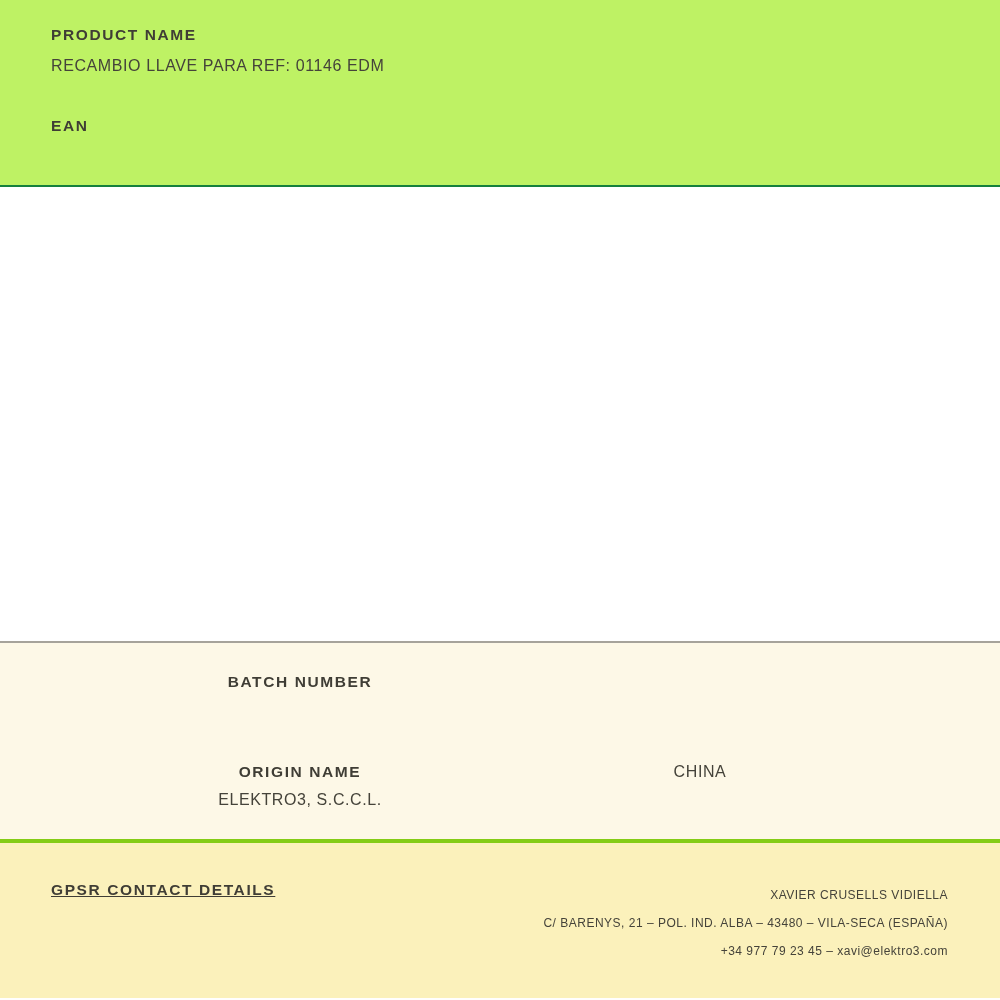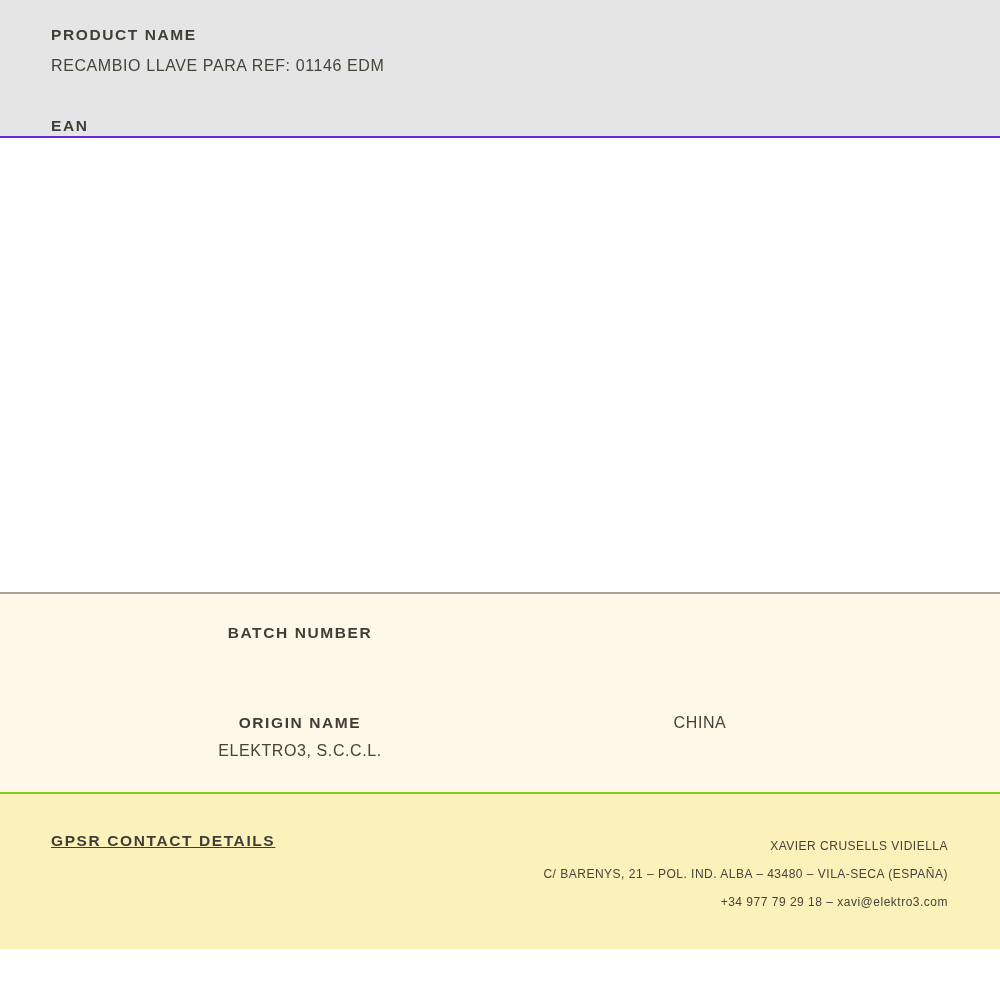--- a/index.html
+++ b/index.html
@@ -13,23 +13,23 @@
   .page {
     width: 1000px;
     height: 1000px;
     display: flex;
     flex-direction: column;
     overflow: hidden;
   }
 
   
   .section-top {
-    height: 138px;
-    background: #e5e5e5;
-    border-bottom: 2px solid #6d28d9;
+    height: 187px;
+    background: #bef264;
+    border-bottom: 2px solid #15803d;
     padding: 26px 52px 0 51px;
   }
   .field-label {
     font-size: 15.5px;
     font-weight: bold;
     letter-spacing: 1.6px;
     color: #3f3d35;
   }
   .field-value {
     font-size: 16px;
@@ -43,21 +43,21 @@
   .section-image {
     height: 456px;
     background: #ffffff;
     border-bottom: 2px solid #a6a39b;
   }
 
   
   .section-details {
     height: 200px;
     background: #fdf8e7;
-    border-bottom: 2px solid #84cc16;
+    border-bottom: 4px solid #84cc16;
     padding-top: 30px;
   }
   .details-grid {
     width: 800px;
     margin: 0 auto;
     display: grid;
     grid-template-columns: 400px 400px;
   }
   .details-cell {
     text-align: center;
@@ -124,17 +124,17 @@
         <div class="field-value">CHINA</div>
       </div>
     </div>
   </section>
 
   <section class="section-contact">
     <div class="contact-label">GPSR CONTACT DETAILS</div>
     <div class="contact-lines">
       <div>XAVIER CRUSELLS VIDIELLA</div>
       <div>C/ BARENYS, 21 – POL. IND. ALBA – 43480 – VILA-SECA (ESPAÑA)</div>
-      <div>+34 977 79 29 18 – xavi@elektro3.com</div>
+      <div>+34 977 79 23 45 – xavi@elektro3.com</div>
     </div>
   </section>
 
 </div>
 
 </body></html>

